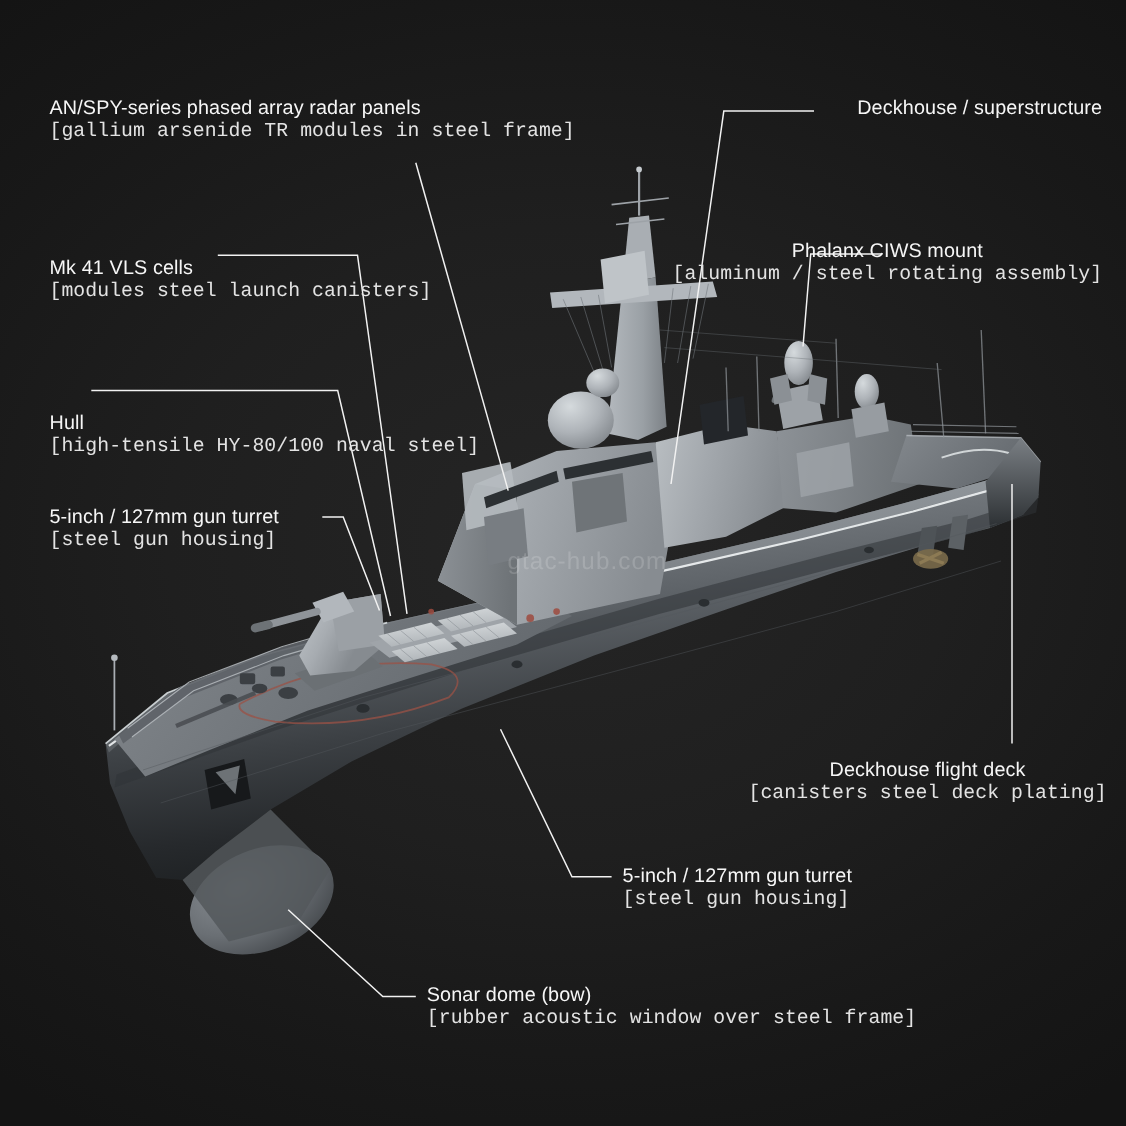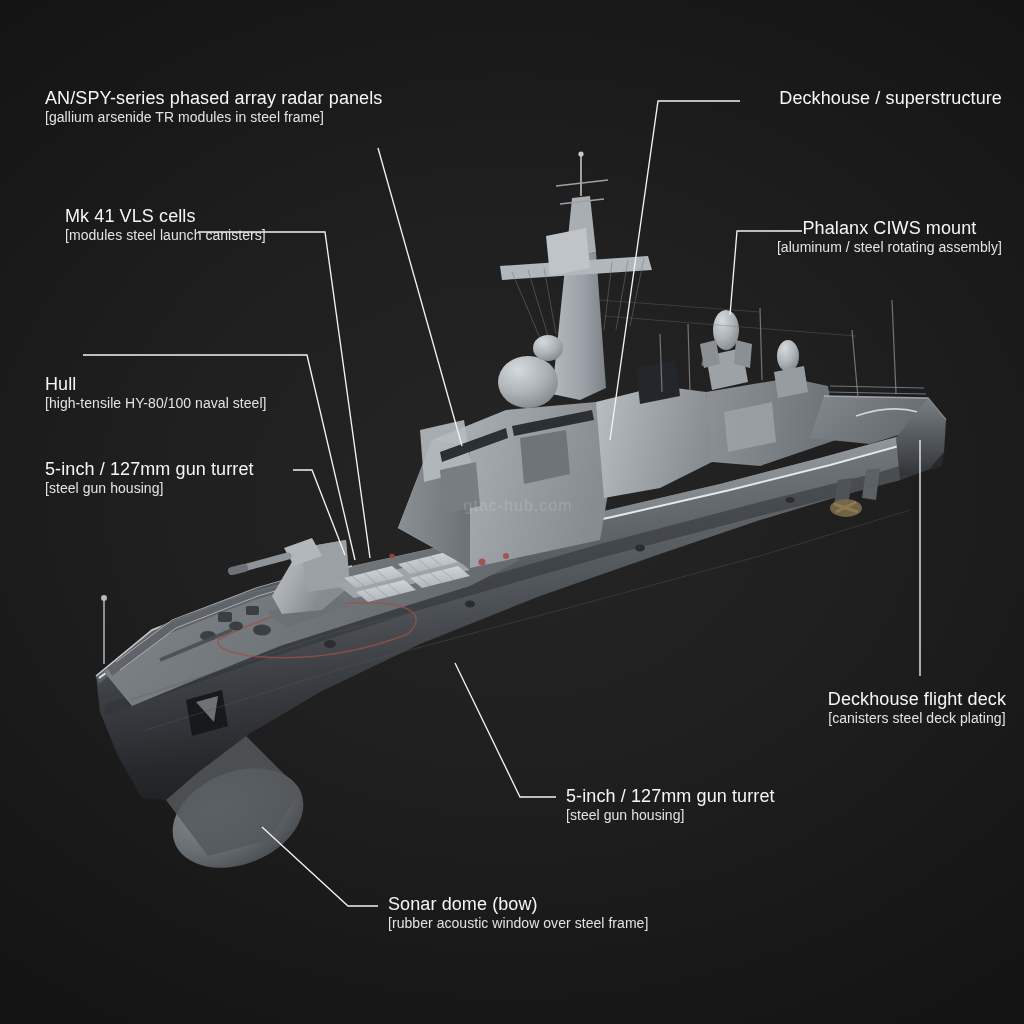--- a/index.html
+++ b/index.html
@@ -21,25 +21,25 @@
   
   #ship-layer {
     position: absolute;
     inset: 0;
   }
   #ship-svg { position: absolute; inset: 0; }
 
   
   #watermark {
     position: absolute;
-    left: 398px;
+    left: 414px;
     top: 497px;
     width: 240px;
     text-align: center;
-    font-size: 16px;
+    font-size: 22px;
     letter-spacing: 1px;
     color: rgba(255,255,255,0.16);
     pointer-events: none;
     user-select: none;
     font-family: "Liberation Sans", sans-serif;
   }
 
   
   #leader-svg {
     position: absolute;
@@ -62,25 +62,26 @@
   }
   .callout .title {
     display: block;
     font-size: 18px;
     font-weight: 400;
     letter-spacing: 0.1px;
     color: #f6f6f6;
   }
   .callout .sub {
     display: block;
-    font-size: 14px;
+    font-size: 18px;
     font-weight: 400;
     letter-spacing: 0.05px;
     color: #e3e3e3;
     margin-top: 2px;
+    font-family: Liberation Mono, monospace;
   }
   .callout.align-right { text-align: center; }
   .callout.align-left  { text-align: left; }
 </style>
 </head>
 <body>
 
 <div id="stage">
 
   <div id="ship-layer">
@@ -340,21 +341,21 @@
 
   <div class="callout align-left" style="left:45px; top:88px;">
     <span class="title">AN/SPY-series phased array radar panels</span>
     <span class="sub">[gallium arsenide TR modules in steel frame]</span>
   </div>
 
   <div class="callout align-right" style="right:22px; top:88px;">
     <span class="title">Deckhouse / superstructure</span>
   </div>
 
-  <div class="callout align-left" style="left:45px; top:206px;margin-left:20px;">
+  <div class="callout align-left" style="left:45px; top:233px;">
     <span class="title">Mk 41 VLS cells</span>
     <span class="sub">[modules steel launch canisters]</span>
   </div>
 
   <div class="callout align-right" style="right:22px; top:218px;">
     <span class="title">Phalanx CIWS mount</span>
     <span class="sub">[aluminum / steel rotating assembly]</span>
   </div>
 
   <div class="callout align-left" style="left:45px; top:343px;margin-top:31px;">

